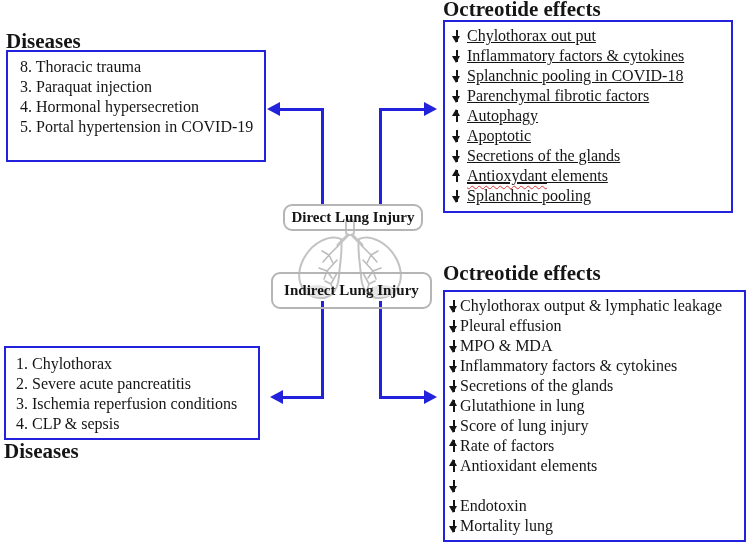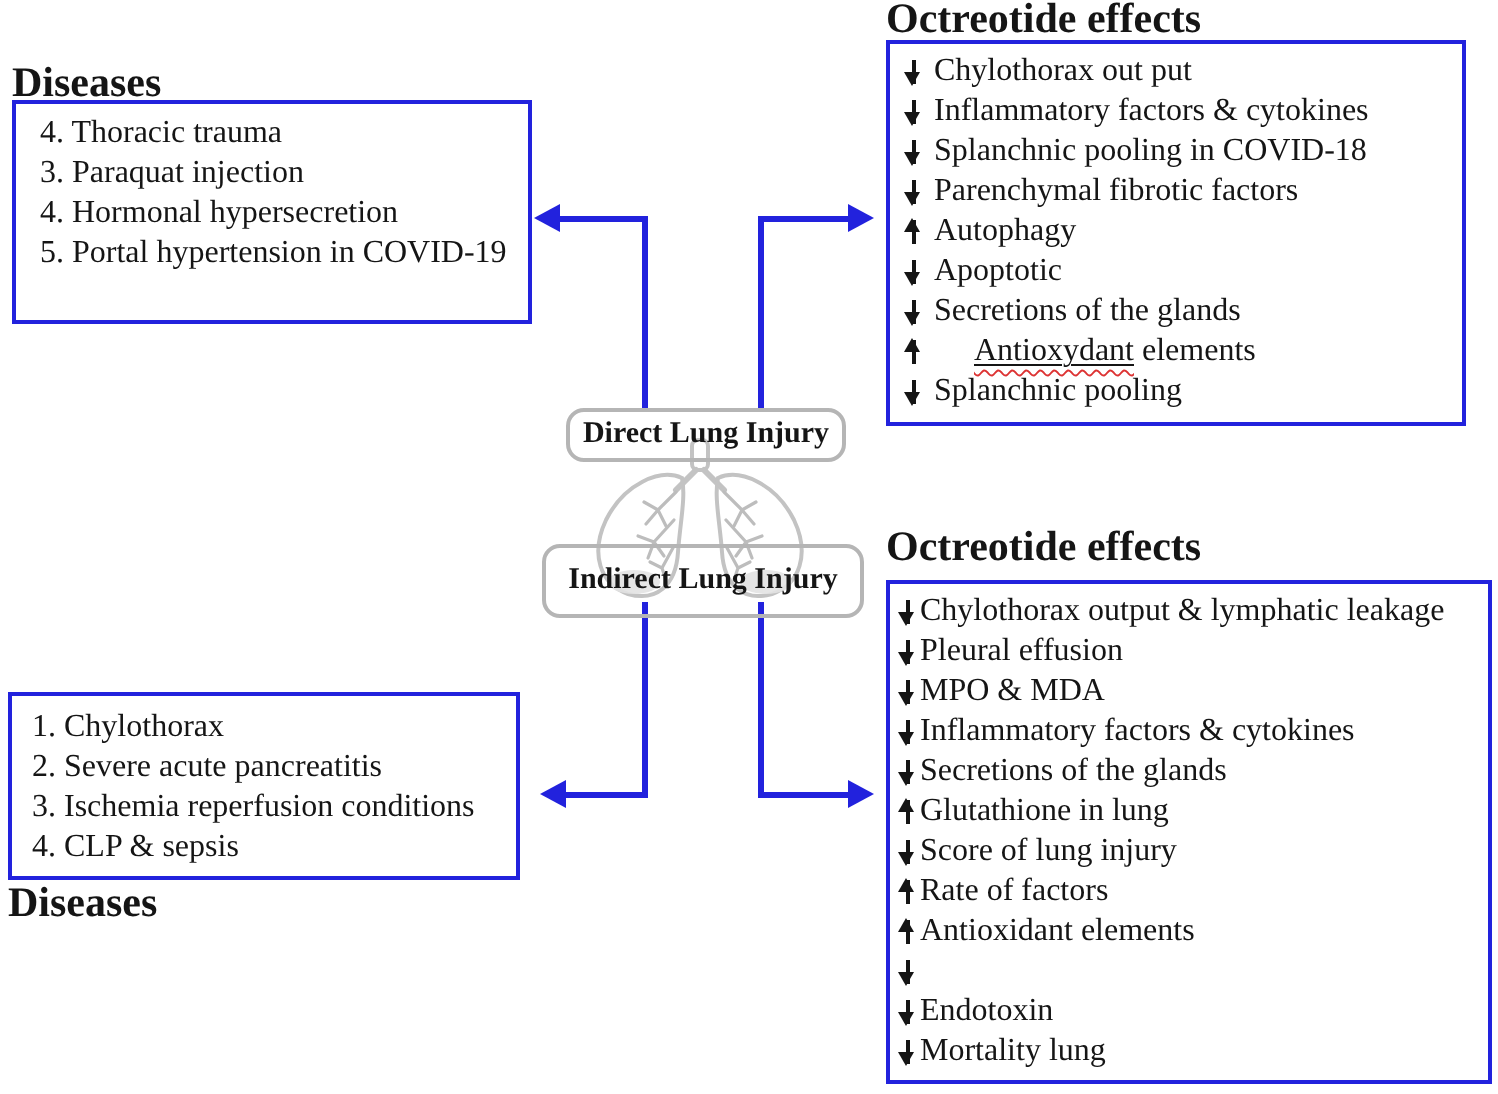--- a/index.html
+++ b/index.html
@@ -28,21 +28,21 @@
   .itext{font-size:16px;line-height:20px;}
   .gap-wide .mini-arrow{margin-right:6px;}
   .gap-narrow .mini-arrow{margin-right:2px;}
   .mini-arrow{position:relative;width:9px;height:14px;flex:0 0 auto;}
   .mini-arrow::before{content:"";position:absolute;left:3.5px;top:1px;bottom:1px;width:2px;background:var(--text_black);}
   .mini-arrow.down::after{content:"";position:absolute;left:0;bottom:0;width:0;height:0;
     border-left:4.5px solid transparent;border-right:4.5px solid transparent;border-top:7px solid var(--text_black);}
   .mini-arrow.up::after{content:"";position:absolute;left:0;top:0;width:0;height:0;
     border-left:4.5px solid transparent;border-right:4.5px solid transparent;border-bottom:7px solid var(--text_black);}
   .miss{text-decoration:underline;text-decoration-thickness:1px;text-underline-offset:2px;}
-  .wavy{text-decoration:underline wavy var(--misspell_red);text-decoration-thickness:1px;text-underline-offset:4px;margin-left:20px;}
+  .wavy{text-decoration:underline wavy var(--misspell_red);text-decoration-thickness:1px;text-underline-offset:4px;}
   .lung-label{
     position:absolute;border:2px solid var(--label_box_border_gray);border-radius:9px;
     background:transparent;box-sizing:border-box;z-index:3;
     display:flex;align-items:center;justify-content:center;
     font-weight:bold;font-size:15px;white-space:nowrap;
   }
   .seg{position:absolute;background:var(--arrow_blue);z-index:1;}
   .ah{position:absolute;width:0;height:0;z-index:1;
     border-top:7px solid transparent;border-bottom:7px solid transparent;}
   .ah.left{border-right:13px solid var(--arrow_blue);}
@@ -50,32 +50,32 @@
   #lungs{position:absolute;left:288px;top:218px;z-index:1;}
 </style>
 </head>
 <body>
 
 <div id="canvas">
 
   <div class="title" style="left:6px;top:32px;width:260px;">Diseases</div>
   <div class="bluebox" style="left:6px;top:50px;width:260px;height:112px;padding:5px 0 0 12px;">
 
-      <div class="lrow">4. Thoracic trauma</div>
+      <div class="lrow">8. Thoracic trauma</div>
 
 
       <div class="lrow">3. Paraquat injection</div>
 
       <div class="lrow">4. Hormonal hypersecretion</div>
 
       <div class="lrow">5. Portal hypertension in COVID-19</div>
     </div>
 
   <div class="title" style="left:443px;top:0px;width:269px;">Octreotide effects</div>
-  <div class="bluebox gap-wide" style="left:443px;top:20px;width:290px;height:193px;padding:4px 0 0 7px;">
+  <div class="bluebox gap-wide" style="left:443px;top:20px;width:290px;height:193px;padding:4px 0 0 7px;text-decoration:underline;">
 
       <div class="row">
         <span class="mini-arrow down"></span>
         <span class="itext">Chylothorax out put</span>
       </div>
 
       <div class="row">
         <span class="mini-arrow down"></span>
         <span class="itext">Inflammatory factors &amp; cytokines</span>
       </div>

